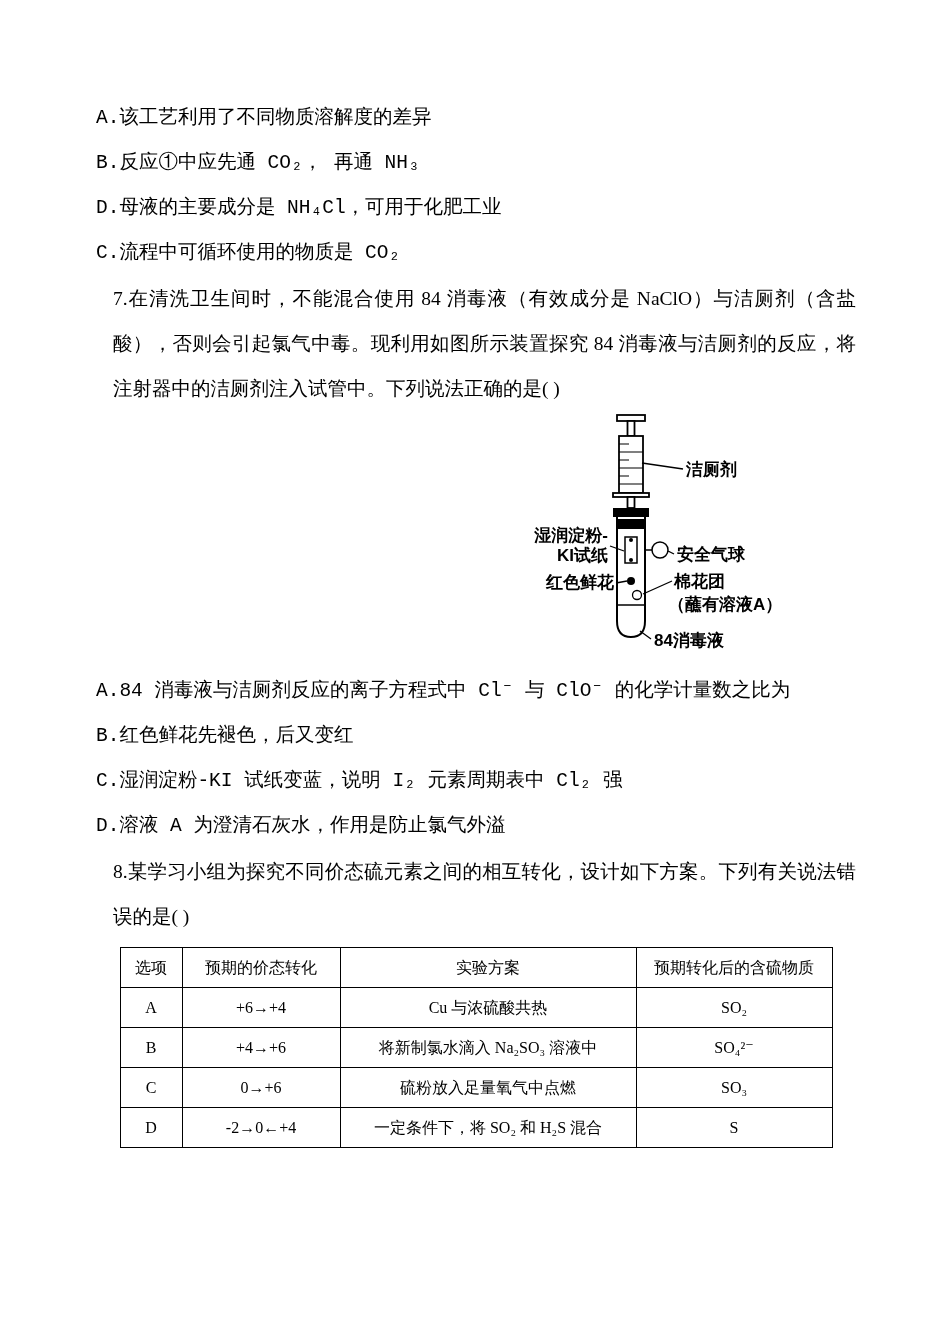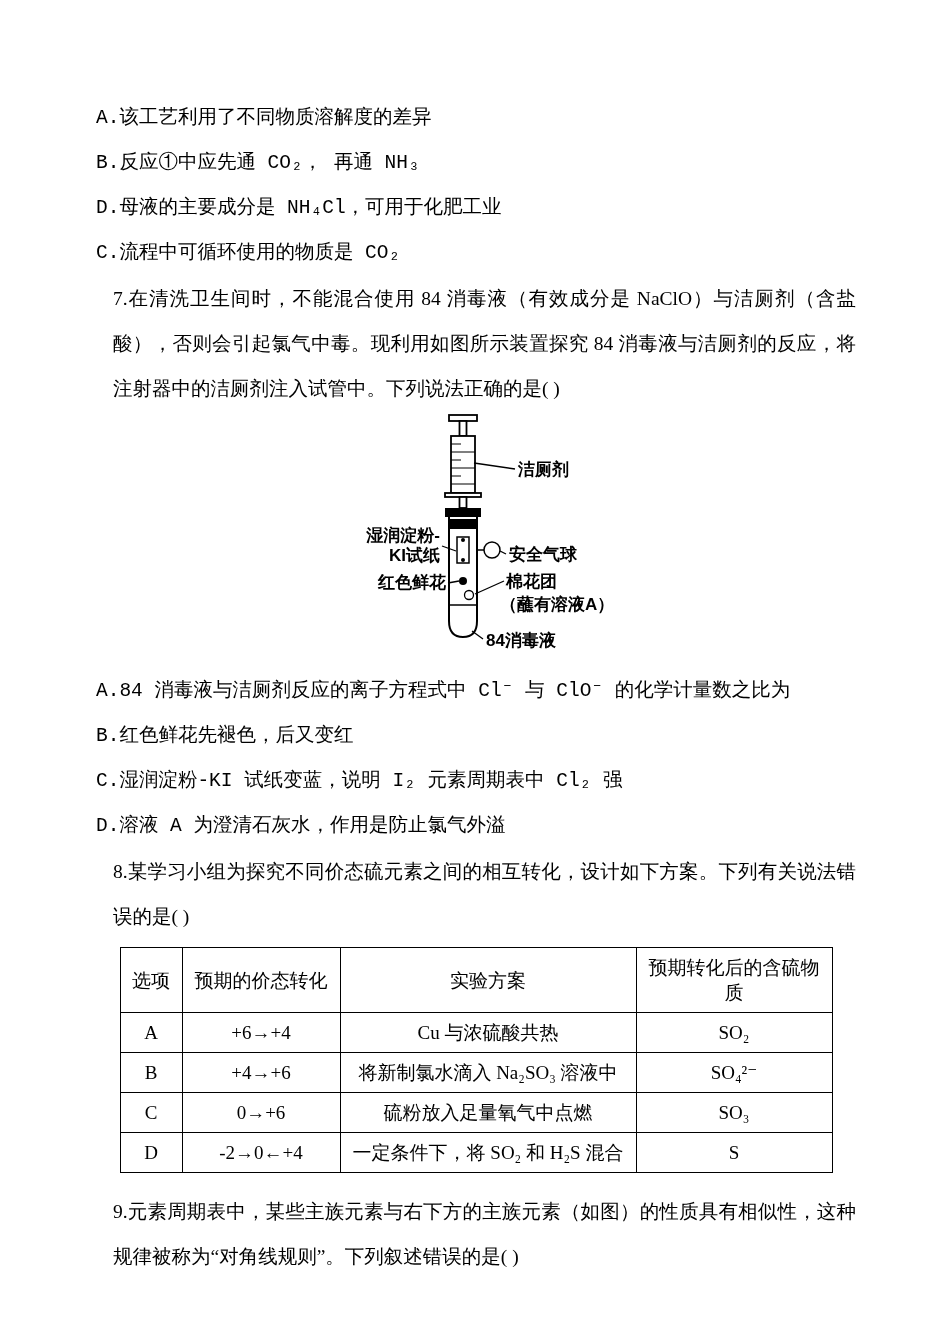--- a/index.html
+++ b/index.html
@@ -7,31 +7,31 @@
   body {
     width: 950px; height: 1344px;
     font-family: "Liberation Serif", "DejaVu Serif", serif;
     color: #000; overflow: hidden;
   }
   .doc { padding: 96px 94px 0 96px; font-size: 19.5px; line-height: 45px; }
   .opt  { text-align: left; font-family: Liberation Mono, monospace; }
   .stem { text-align: justify; margin-left: 17px; }
   .figure {
     position: relative; height: 252px;
-    display: flex; justify-content: center;
+    display: flex; justify-content: flex-end;
     margin: 2px 0 4px 24px; line-height: 0;
   }
   .figure svg text {
     font-family: "Liberation Sans", "DejaVu Sans", sans-serif;
     font-weight: bold; font-size: 17px; line-height: 1;
   }
   table.q8 {
     border-collapse: collapse; table-layout: fixed;
-    width: 712px; margin: 8px auto 16px auto;
-    font-size: 19px; line-height: 25px; padding-left: 8px;
+    width: 712px; margin: 8px auto 6px auto;
+    font-size: 16px; line-height: 25px; padding-left: 8px;
   }
   table.q8 th, table.q8 td {
     border: 1.6px solid #000; text-align: center;
     vertical-align: middle; padding: 7px 4px; font-weight: normal;
   }
   .c0 { width: 62px; } .c1 { width: 158px; } .c2 { width: 296px; } .c3 { width: 196px; }
 </style>
 </head>
 <body>
 
@@ -139,15 +139,14 @@
       </tr>
       <tr>
         <td>D</td>
         <td>-2→0←+4</td>
         <td>一定条件下，将 SO₂ 和 H₂S 混合</td>
         <td>S</td>
       </tr>
     </tbody>
   </table>
 
-  <p class="stem">9.元素周期表中，某些主族元素与右下方的主族元素（如图）的性质具有相似性，这种规律被称为“对角线规则”。下列叙述错误的是( )</p>
 
 </div>
 
 </body></html>

